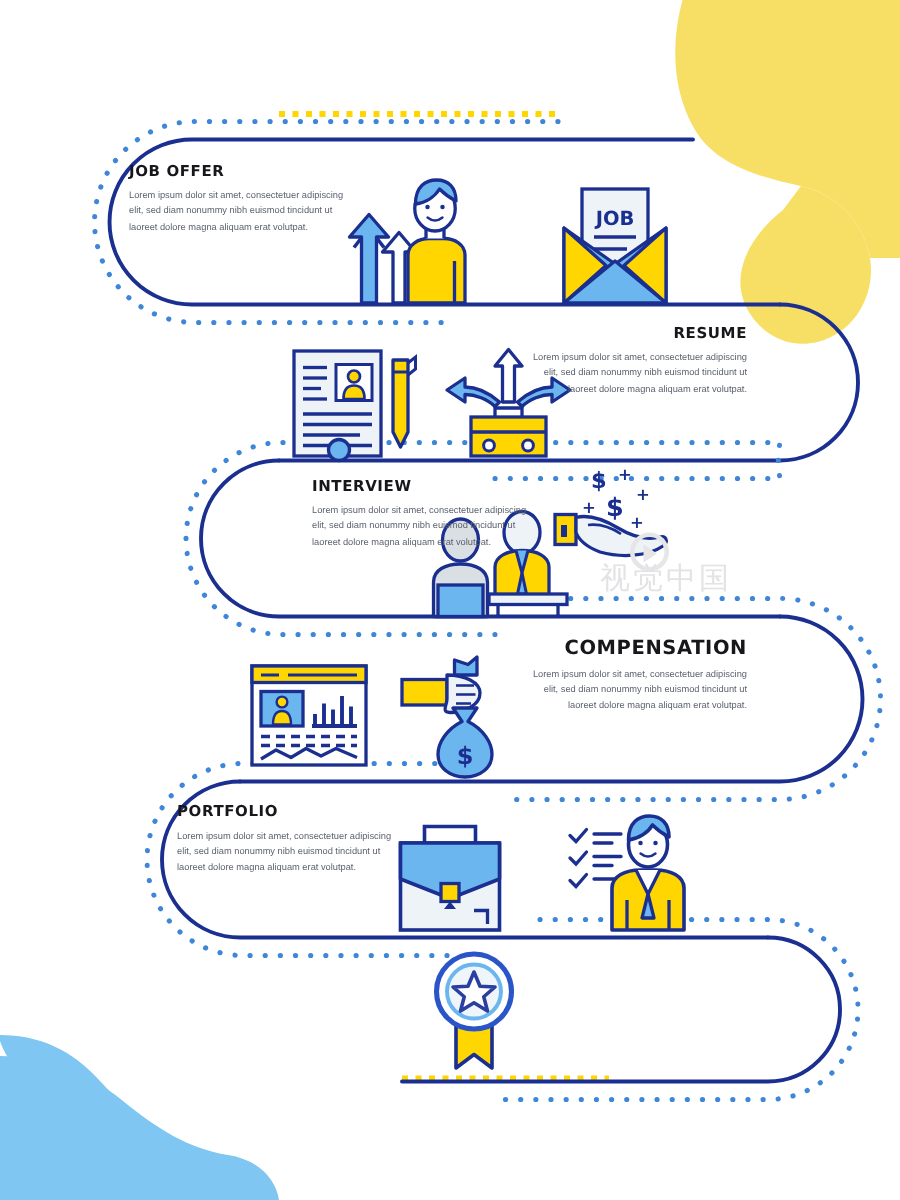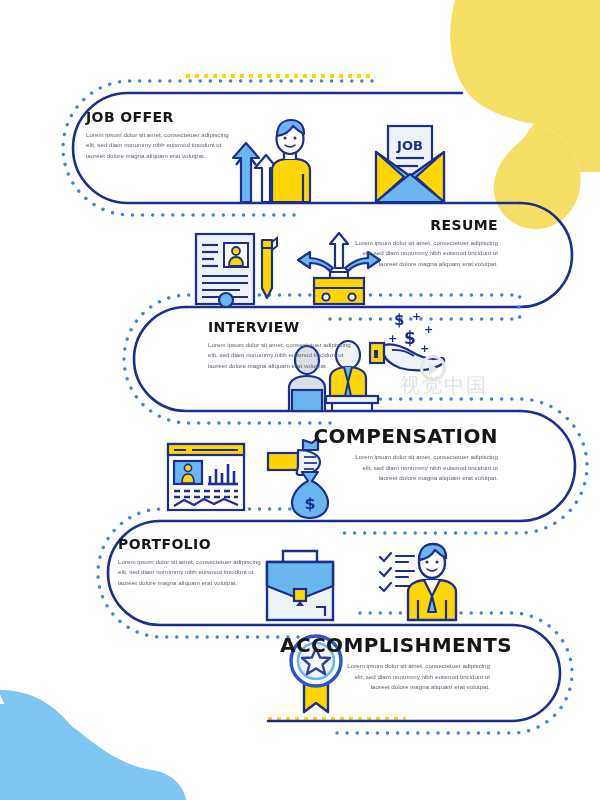--- a/index.html
+++ b/index.html
@@ -17,27 +17,27 @@
   
   .txt {
     position:absolute;
     width:210px;
   }
   .txt.left  { text-align:left; }
   .txt.right { text-align:right; }
   .title {
     font-family:"DejaVu Sans", sans-serif;
     font-weight:bold;
-    font-size:14px;
+    font-size:10px;
     letter-spacing:0.4px;
     color:#17171b;
     line-height:1.05;
     white-space:nowrap;
   }
-  .title.small { font-size:20px; }
+  .title.small { font-size:13px; }
   .body {
     margin-top:5px;
     font-size:6.2px;
     line-height:1.72;
     color:#5c6270;
     font-family:"Liberation Sans", sans-serif;
   }
   .wm {
     position:absolute;
     left:400px; top:372px;
@@ -348,21 +348,17 @@
   <div class="txt right" style="left:288px; top:426px;">
     <div class="title small">COMPENSATION</div>
     <div class="body" style="width:150px; margin-left:60px;">Lorem ipsum dolor sit amet, consectetuer adipiscing elit, sed diam nonummy nibh euismod tincidunt ut laoreet dolore magna aliquam erat volutpat.</div>
   </div>
 
   <div class="txt left" style="left:118px; top:537px;">
     <div class="title">PORTFOLIO</div>
     <div class="body" style="width:150px;">Lorem ipsum dolor sit amet, consectetuer adipiscing elit, sed diam nonummy nibh euismod tincidunt ut laoreet dolore magna aliquam erat volutpat.</div>
   </div>
 
-  <div class="txt right" style="left:280px; top:635px;">
-    <div class="title small">ACCOMPLISHMENTS</div>
-    <div class="body" style="width:150px; margin-left:60px;">Lorem ipsum dolor sit amet, consectetuer adipiscing elit, sed diam nonummy nibh euismod tincidunt ut laoreet dolore magna aliquam erat volutpat.</div>
-  </div>
 
   <div class="wm-mark"></div>
   <div class="wm">视觉中国</div>
 
 </div>
 
 </body></html>

